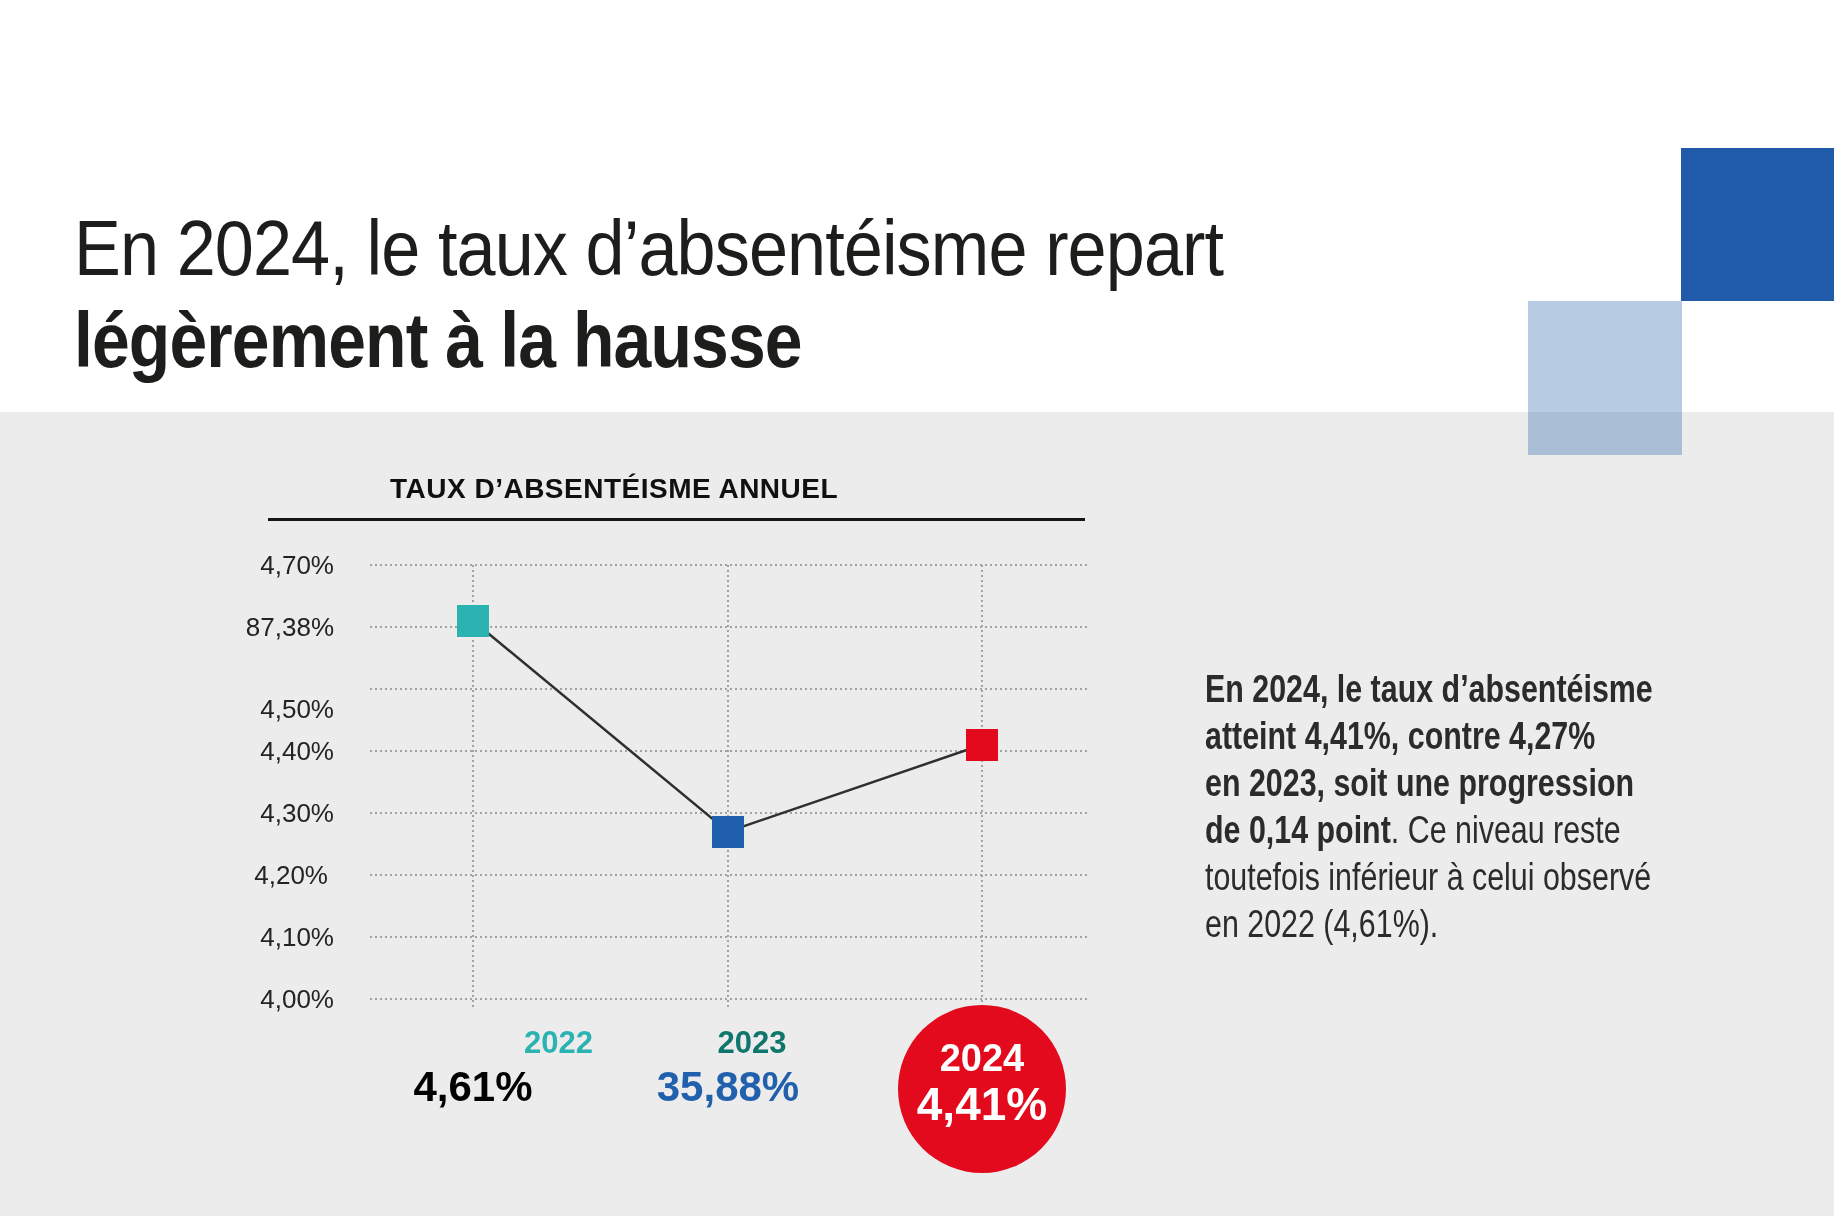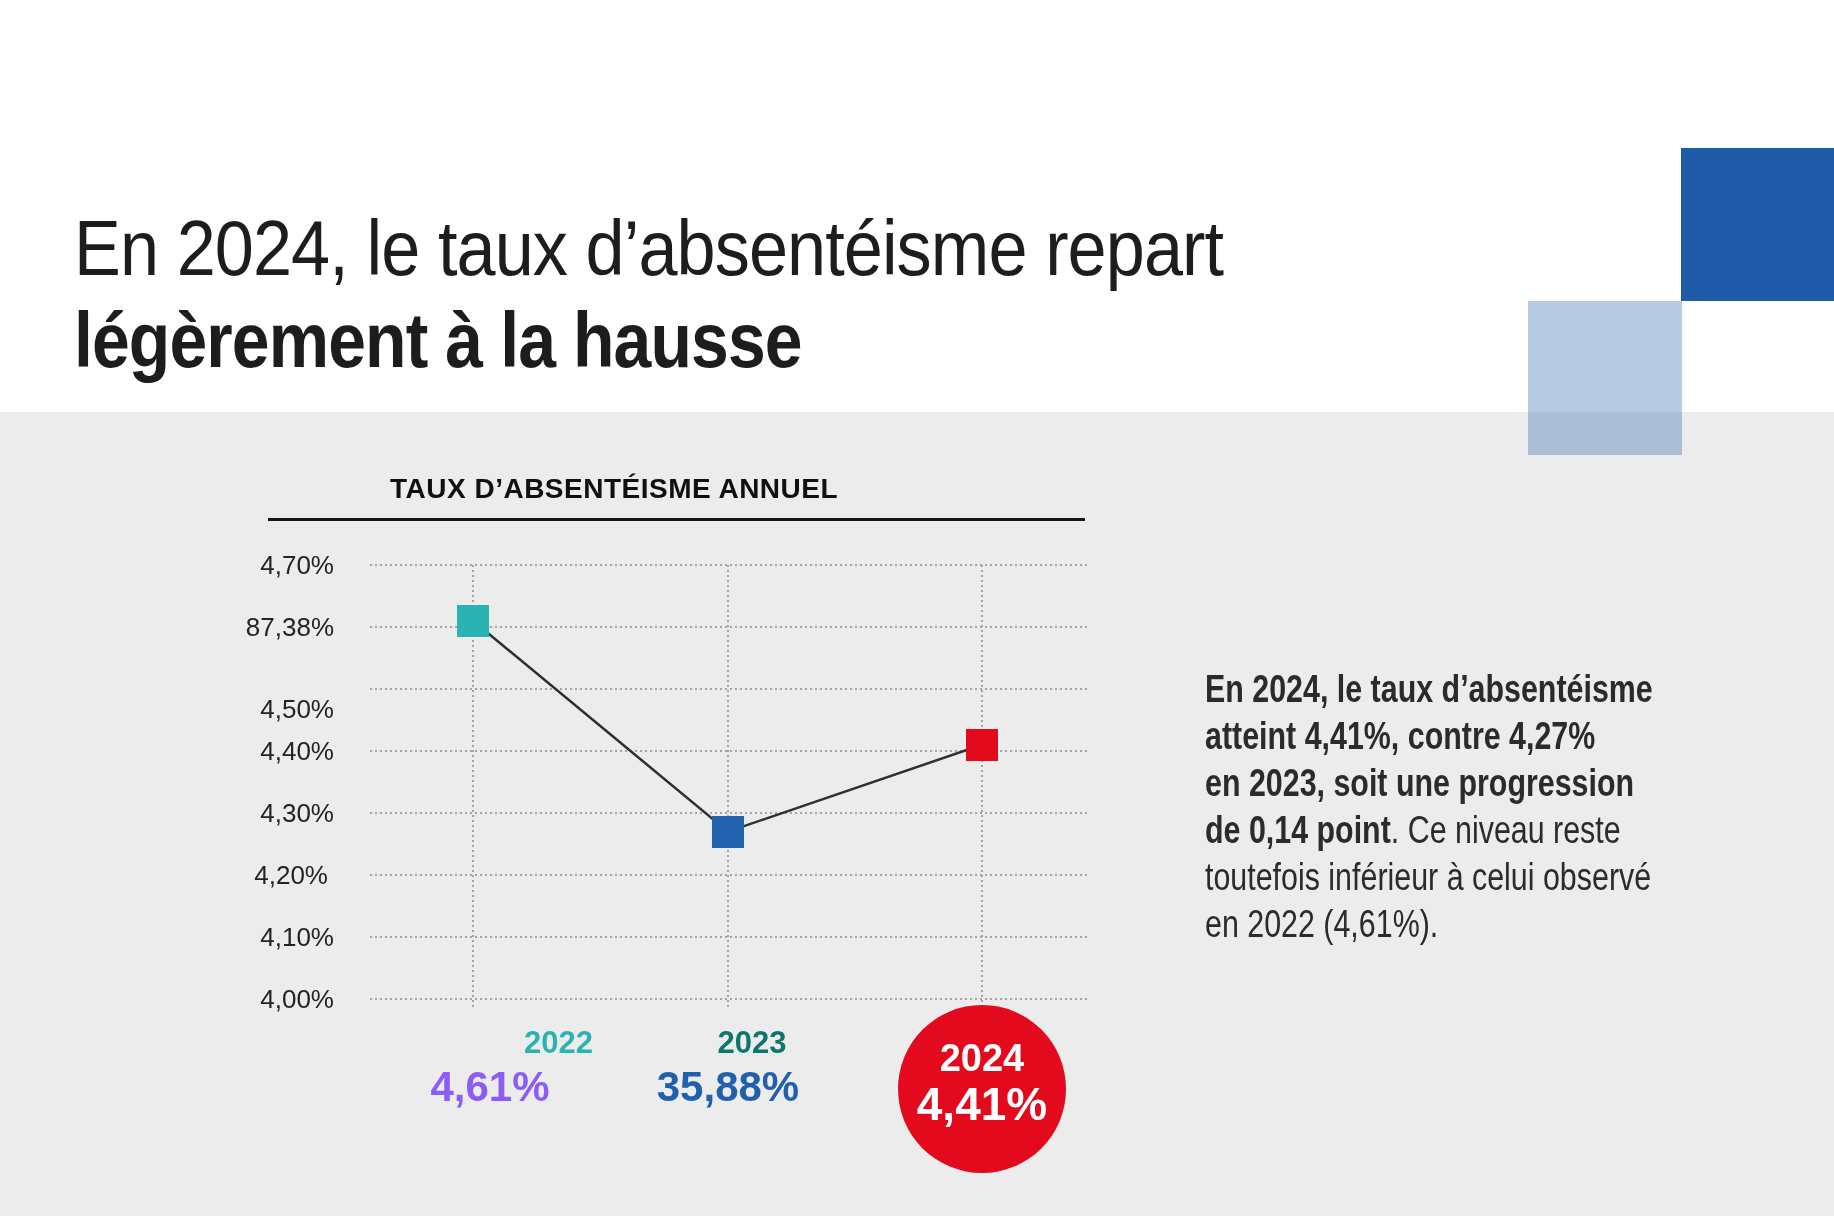--- a/index.html
+++ b/index.html
@@ -96,21 +96,21 @@
       <div class="abs vgrid" style="left: 472px; top: 565px; height: 442px;"></div>
       <div class="abs vgrid" style="left: 727px; top: 565px; height: 442px;"></div>
       <div class="abs vgrid" style="left: 981px; top: 565px; height: 442px;"></div>
       <svg class="abs chart-svg" viewBox="0 0 1834 1216">
         <polyline points="473,620.8 728,831.6000000000004 982,744.8" fill="none" stroke="#2f2f2f" stroke-width="2.5"></polyline>
       </svg>
       <div class="abs marker" style="left: 457px; top: 604.8px; background: rgb(42, 179, 177);"></div>
       <div class="abs marker" style="left: 712px; top: 815.6px; background: rgb(32, 96, 172);"></div>
       <div class="abs marker" style="left: 966px; top: 728.8px; background: rgb(227, 10, 29);"></div>
       <div class="abs xlab year" style="left: 353px; top: 1026px; color: rgb(42, 179, 177); text-align: right;">2022</div>
-      <div class="abs xlab val" style="left: 370px; top: 1064px; color: #8b5cf6;">4,61%</div>
+      <div class="abs xlab val" style="left: 353px; top: 1064px; color: #000000;">4,61%</div>
       <div class="abs xlab year" style="left: 632px; top: 1026px; color: #0f766e;">2023</div>
       <div class="abs xlab val" style="left: 608px; top: 1064px; color: rgb(32, 96, 172);">35,88%</div>
       <div class="abs big-circle" style="left: 898px; top: 1005px; background: rgb(227, 10, 29);">
         <div class="year">2024</div>
         <div class="val">4,41%</div>
       </div>
     </div>
 
   <div class="abs annotation" id="annotation">
       <div class="anno-line"><span class="b">En 2024, le taux d’absentéisme</span></div>

